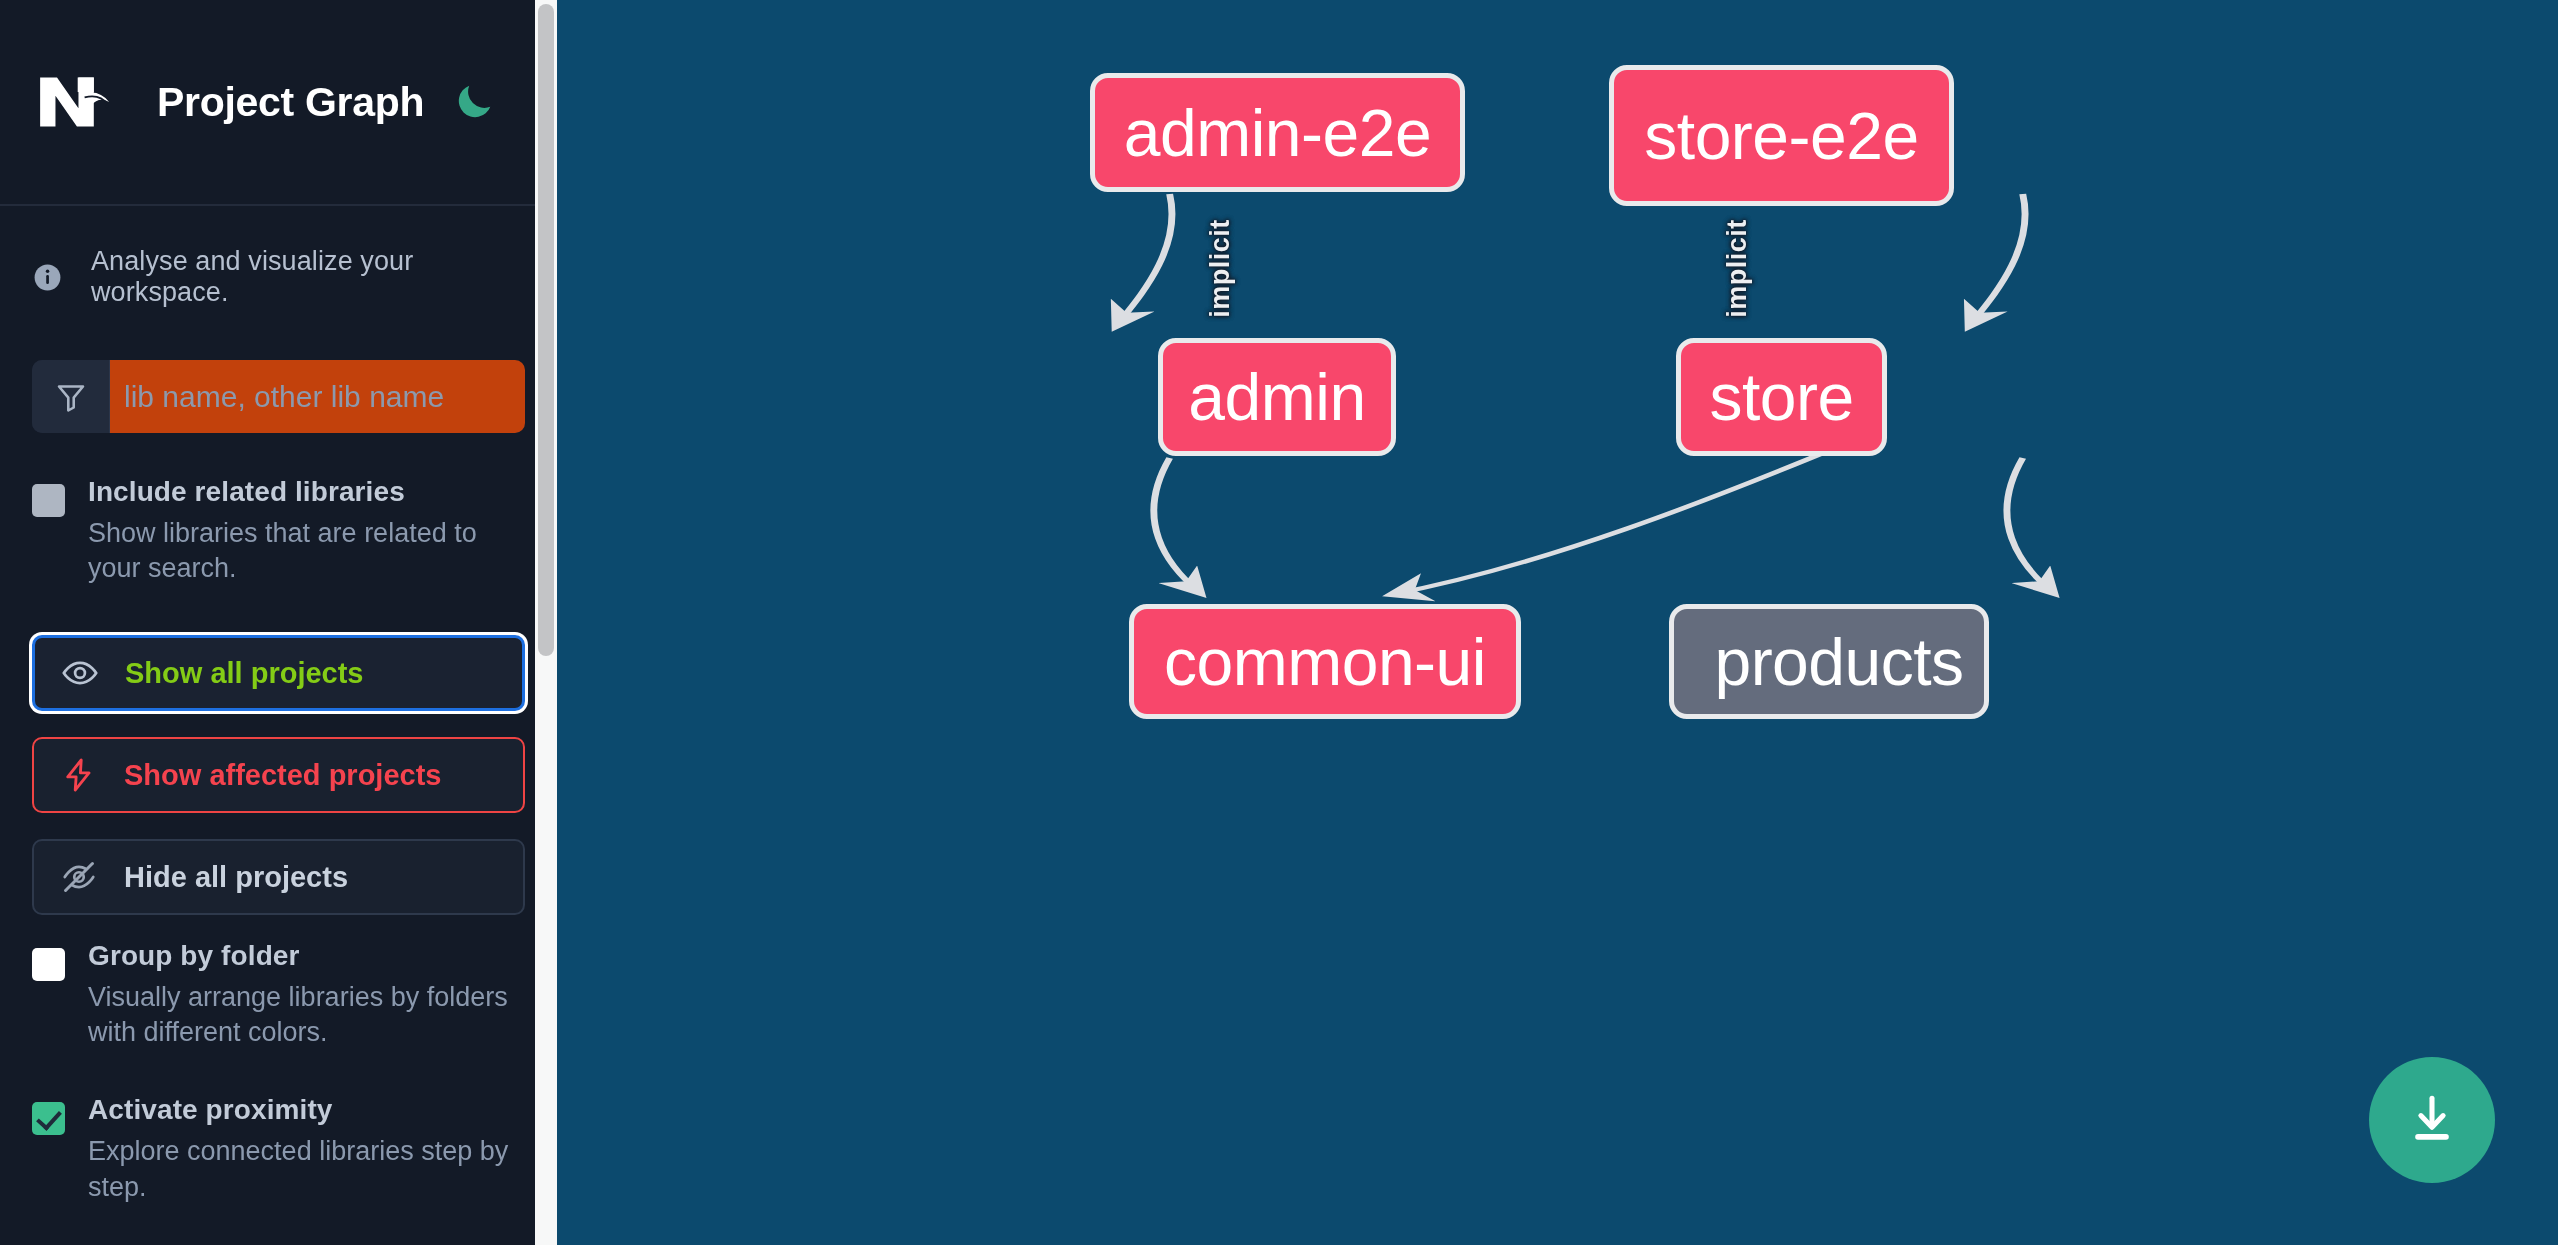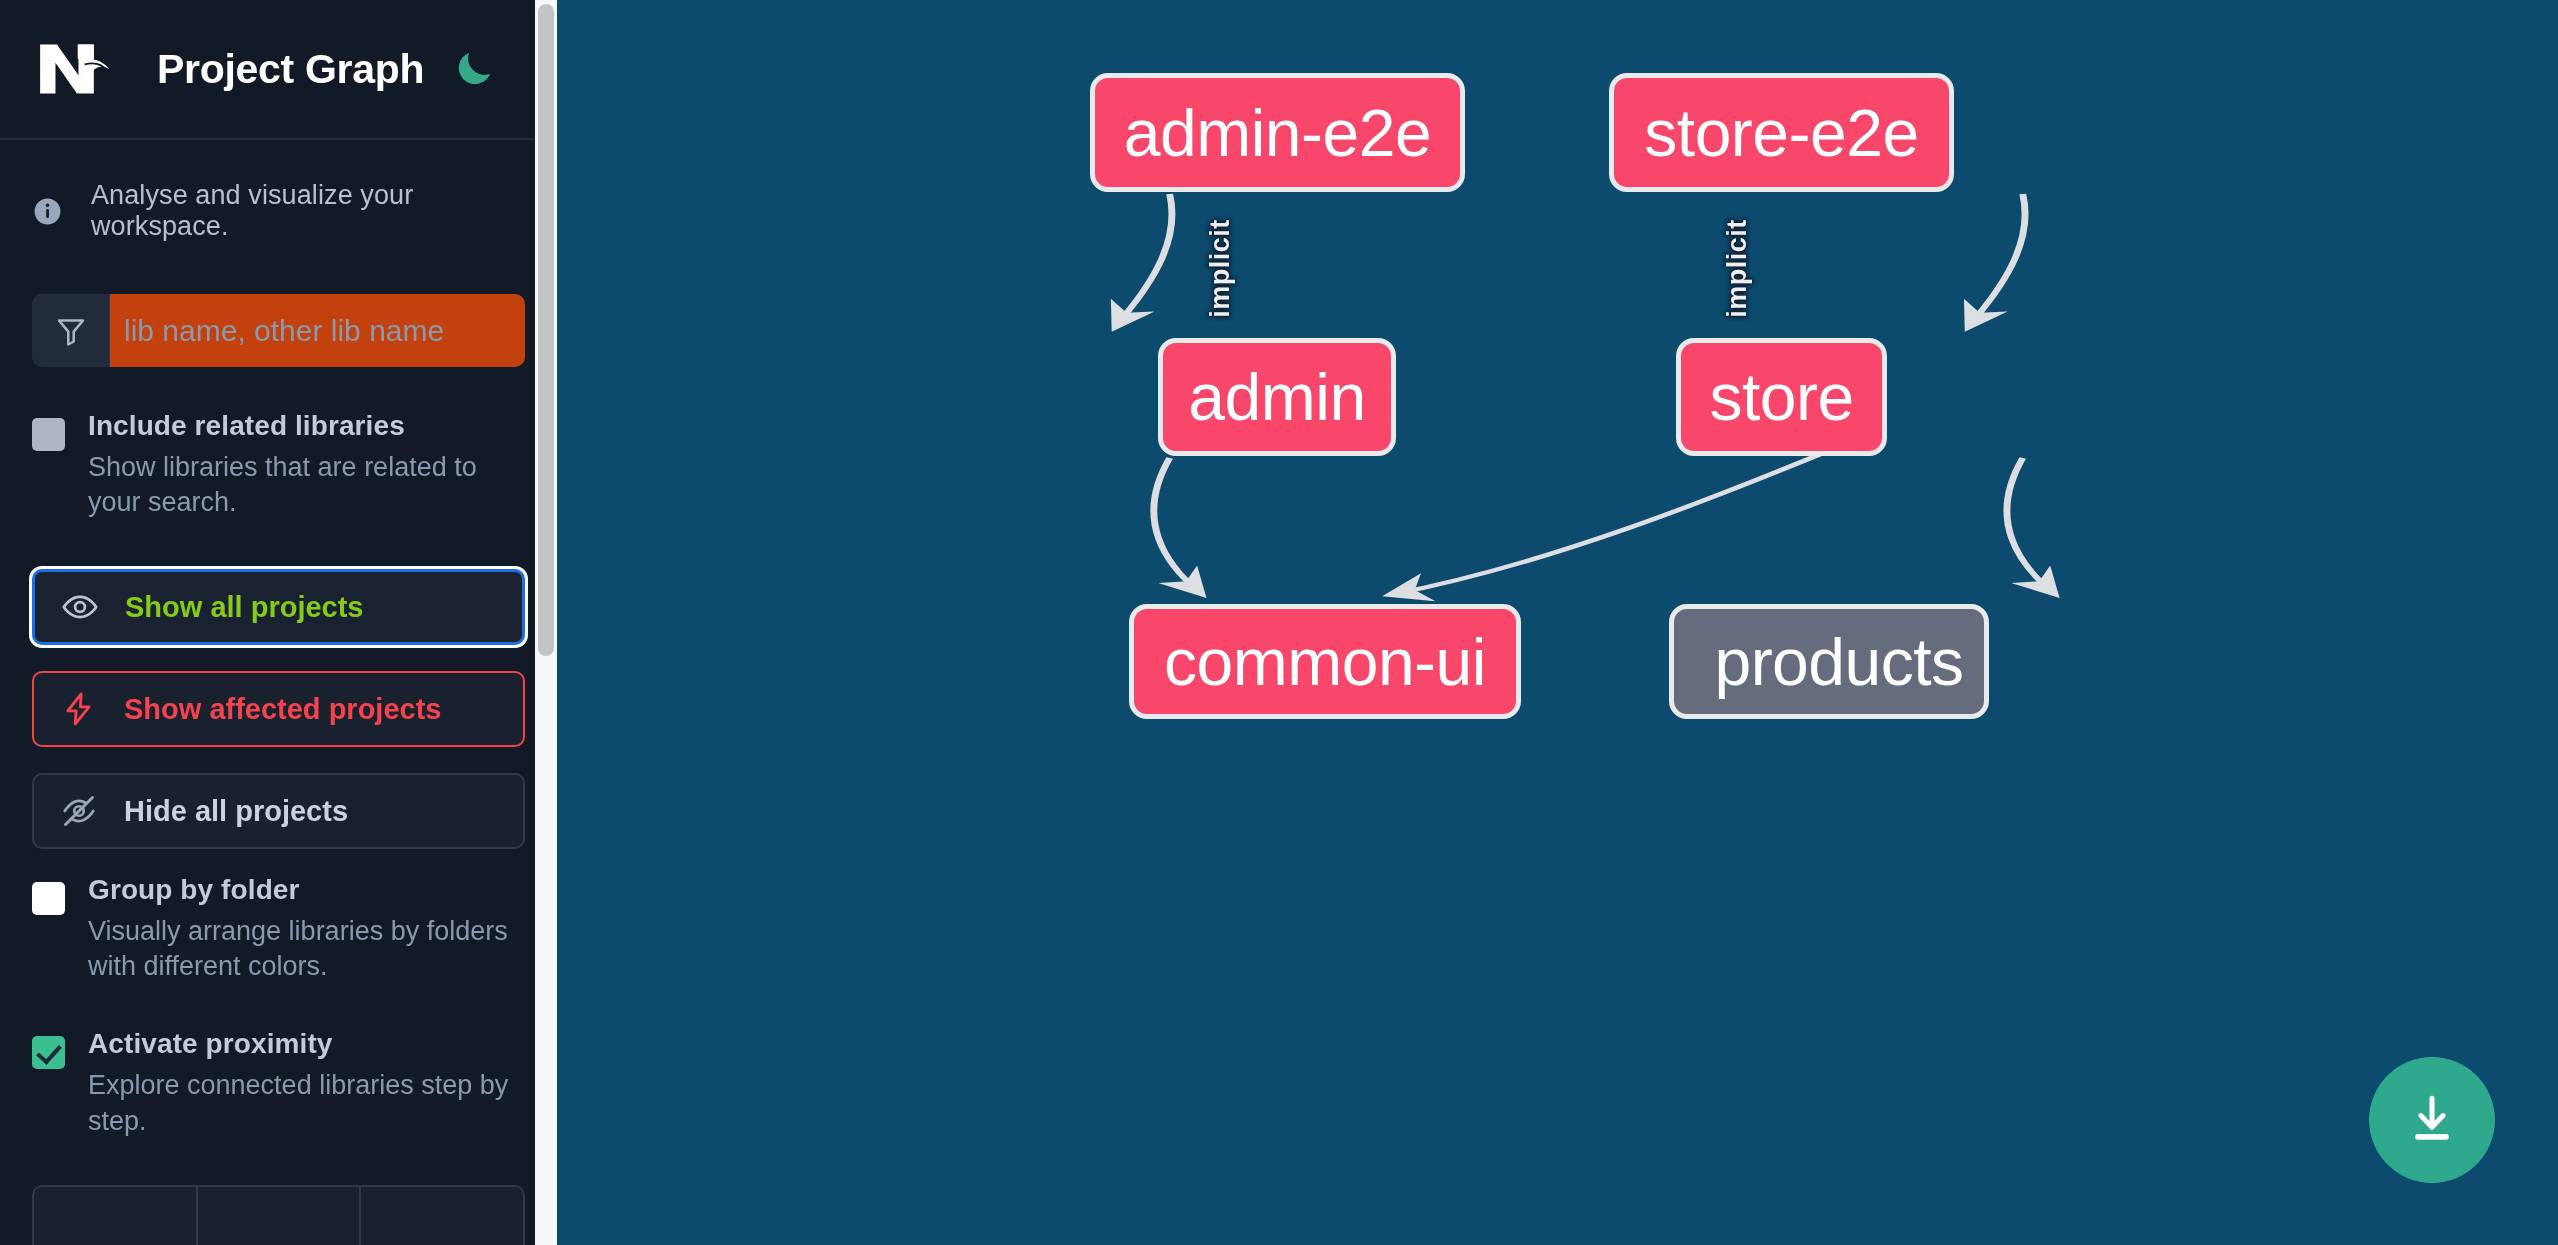--- a/index.html
+++ b/index.html
@@ -13,21 +13,21 @@
 
   
   .sidebar {
     position: relative;
     width: 557px; height: 1245px;
     background: #131A27;
     flex: 0 0 557px;
     overflow: hidden;
   }
   .sb-header {
-    height: 140px;
+    height: 206px;
     display: flex; align-items: center;
     padding: 0 34px;
     border-bottom: 2px solid #232B3B;
   }
   .nx-logo { width: 92px; height: 62px; flex: 0 0 92px; }
   .app-title {
     color: #FFFFFF;
     font-size: 41px;
     font-weight: 700;
     letter-spacing: -0.3px;
@@ -370,21 +370,21 @@
         <path d="M372 458 C 350 520 370 565 390 592"></path>
         <path d="M890 458 C 868 520 888 565 908 592"></path>
         <path d="M782 444 C 700 500 600 565 508 594"></path>
       </g>
     </svg>
 
     <div class="node" style="left:533px; top:73px; width:375px; height:119px; background:#F8476B;">
       <span>admin-e2e</span>
     </div>
 
-    <div class="node" style="left:1052px; top:73px; width:345px; height:119px; background:#F8476B;text-align:center;">
+    <div class="node" style="left:1052px; top:65px; width:345px; height:141px; background:#F8476B;text-align:center;">
       <span>store-e2e</span>
     </div>
 
     <div class="node" style="left:601px; top:338px; width:238px; height:118px; background:#F8476B;">
       <span>admin</span>
     </div>
 
     <div class="node" style="left:1119px; top:338px; width:211px; height:118px; background:#F8476B;">
       <span>store</span>
     </div>

